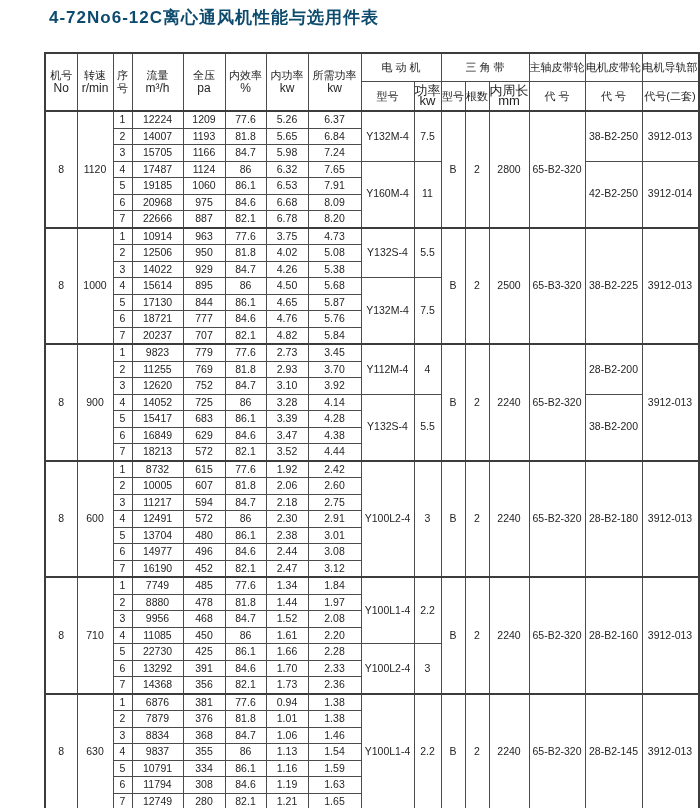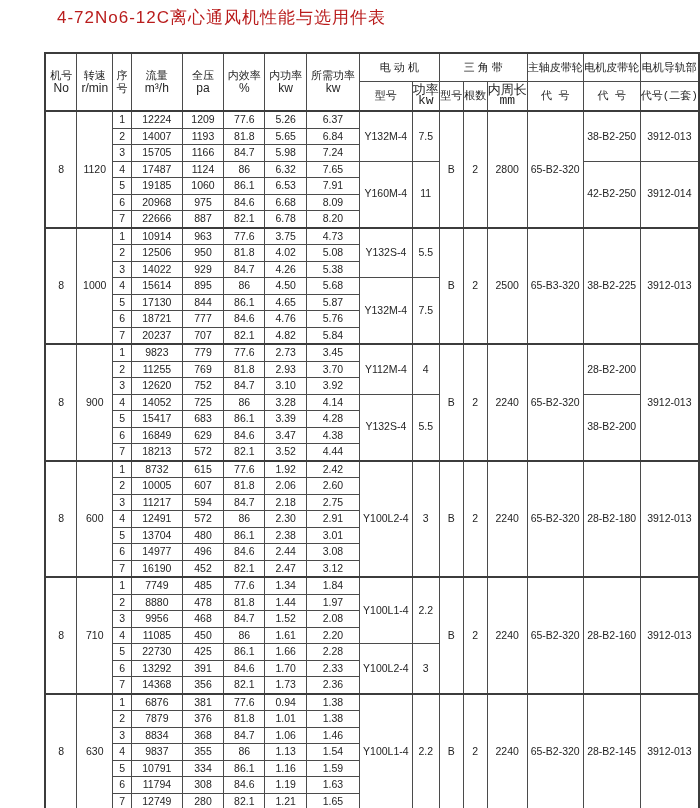--- a/index.html
+++ b/index.html
@@ -3,38 +3,37 @@
 <meta charset="utf-8">
 <style>
   html,body{margin:0;padding:0;}
   body{
     width:700px;height:808px;background:#ffffff;position:relative;
     font-family:"Liberation Sans","DejaVu Sans",sans-serif;color:#222;
     overflow:hidden;
   }
   .title{
     position:absolute;left:49px;top:6px;
-    font-size:17px;font-weight:normal;letter-spacing:1px;color:#b91c1c;
+    font-size:17px;font-weight:bold;letter-spacing:1px;color:#0c4a6e;
     white-space:nowrap;
-    margin-left:8px;
   }
   table.fan{
     position:absolute;left:44px;top:40px;
     border-collapse:collapse;table-layout:fixed;
     border:2px solid #3c3c3c;
     margin-top:12px;
   }
   table.fan th,table.fan td{
     border:1px solid #4b4b4b;
     text-align:center;vertical-align:middle;
     padding:0;font-weight:normal;
     overflow:hidden;white-space:nowrap;
   }
   thead th{font-size:11px;line-height:13px;height:27px;color:#1f1f1f;}
-  thead tr.sub th{height:28px;font-family:Liberation Mono, monospace;}
+  thead tr.sub th{height:28px;}
   thead .two-line div{line-height:13px;}
   thead .unit{font-size:12px;}
   thead .tiny div{font-size:13px;line-height:10px;}
   tbody td{font-size:10.5px;height:15.5px;line-height:15.5px;color:#242424;}
   tbody tr.group-start td{border-top-width:2px;border-top-color:#3c3c3c;}
 </style>
 </head>
 <body>
 
 <div class="title">4-72No6-12C离心通风机性能与选用件表</div>

